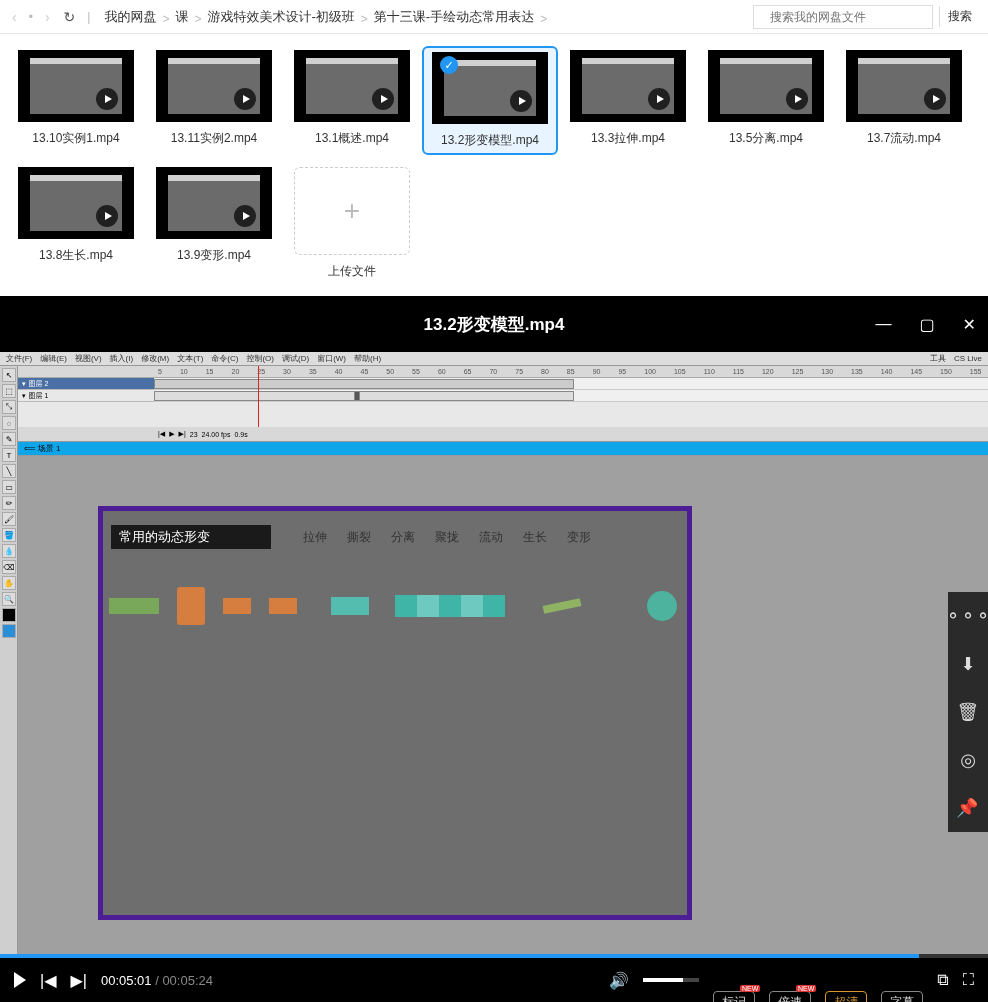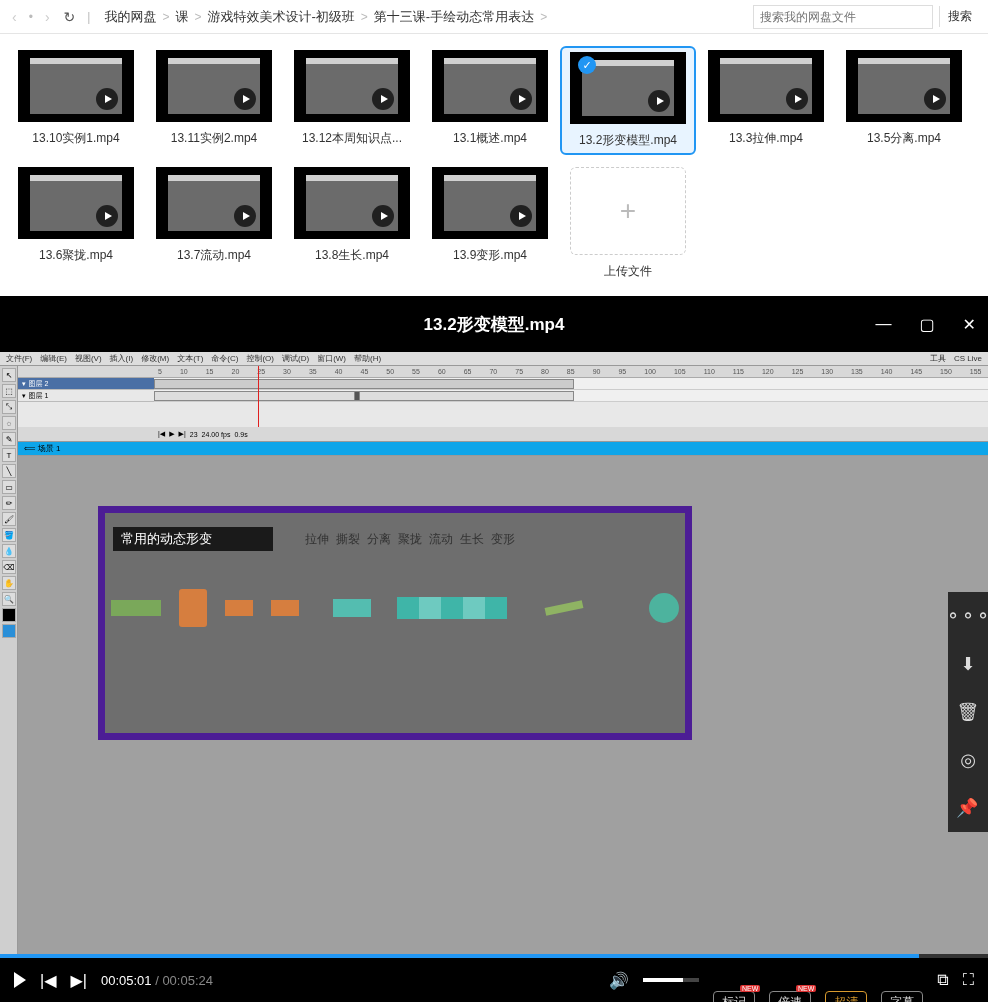--- a/index.html
+++ b/index.html
@@ -4,24 +4,24 @@
 <style>
 * { margin: 0; padding: 0; box-sizing: border-box; }
 body { font-family: "Microsoft YaHei", Arial, sans-serif; font-size: 12px; background: #fff; width: 988px; height: 1002px; overflow: hidden; position: relative; }
 
 
 .nav-bar { height: 34px; display: flex; align-items: center; padding: 0 8px; border-bottom: 1px solid #e5e5e5; gap: 6px; }
 .nav-arrow { color: #888; font-size: 14px; cursor: pointer; padding: 2px 4px; }
 .nav-arrow.dis { color: #ccc; }
 .nav-refresh { color: #555; font-size: 14px; cursor: pointer; padding: 2px 4px; }
 .nav-sep { color: #bbb; margin: 0 2px; }
-.breadcrumb { display: flex; align-items: center; gap: 6px; flex: 1; padding-left: 6px; }
+.breadcrumb { display: flex; align-items: flex-end; gap: 6px; flex: 1; padding-left: 6px; }
 .crumb { color: #333; cursor: pointer; font-size: 13px; }
 .crumb-sep { color: #bbb; }
-.search-box { width: 180px; height: 24px; border: 1px solid #ddd; padding: 0 6px; font-size: 12px; color: #999; }
+.search-box { width: 180px; height: 24px; border: 1px solid #ddd; padding: 0 16px; font-size: 12px; color: #999; }
 .search-btn { padding: 2px 8px; color: #333; border-left: 1px solid #ddd; font-size: 12px; }
 
 
 .file-grid { padding: 12px 8px; display: grid; grid-template-columns: repeat(7, 136px); gap: 8px 2px; }
 .file-item { display: flex; flex-direction: column; align-items: center; cursor: pointer; padding: 4px; border-radius: 6px; }
 .file-item.selected { background: #e8f4ff; border: 2px solid #2196f3; }
 .thumb { width: 116px; height: 72px; background: #6b6b6b; position: relative; border: 8px solid #000; border-left-width: 12px; border-right-width: 12px; display: flex; align-items: center; justify-content: center; }
 .thumb-inner { position: absolute; inset: 0; background: #6b6b6b; }
 .thumb-topbar { position: absolute; top: 0; left: 0; right: 0; height: 6px; background: #d0d0d0; }
 .play-badge { position: absolute; bottom: 4px; right: 4px; width: 22px; height: 22px; background: rgba(0,0,0,0.7); border-radius: 50%; display: flex; align-items: center; justify-content: center; }
@@ -52,23 +52,23 @@
 .timeline-layers { position: absolute; top: 12px; left: 0; width: 136px; }
 .timeline-layer { height: 12px; border-bottom: 1px solid #bbb; display: flex; align-items: center; padding: 0 4px; font-size: 7px; gap: 3px; }
 .timeline-layer.sel { background: #4a6fa5; color: #fff; }
 .timeline-track { position: absolute; top: 12px; left: 136px; right: 0; height: 48px; }
 .track-row { height: 12px; border-bottom: 1px solid #ccc; position: relative; background: #f0f0f0; }
 .frame-span { position: absolute; top: 1px; height: 10px; background: #ddd; border: 1px solid #888; }
 .playhead { position: absolute; top: 0; bottom: 6px; width: 1px; background: #e02020; left: 240px; }
 .timeline-bottom { position: absolute; bottom: 0; left: 0; right: 0; height: 14px; background: #d8d8d8; display: flex; align-items: center; padding: 0 140px; gap: 4px; font-size: 7px; }
 .tabs-row { height: 14px; background: #d0d0d0; border-bottom: 1px solid #999; display: flex; align-items: center; padding: 0 6px; font-size: 8px; gap: 10px; }
 .canvas-area { flex: 1; background: #a0a0a0; position: relative; padding: 16px; }
-.stage { position: absolute; left: 80px; top: 50px; width: 594px; height: 234px; background: #6e6e6e; border: 7px solid #4c1d95; }
+.stage { position: absolute; left: 80px; top: 50px; width: 594px; height: 414px; background: #6e6e6e; border: 5px solid #4c1d95; }
 .stage-title-band { position: absolute; top: 14px; left: 8px; width: 160px; height: 24px; background: #1a1a1a; color: #fff; font-size: 13px; display: flex; align-items: center; padding-left: 8px; font-family: KaiTi, serif; }
-.stage-labels { position: absolute; top: 18px; left: 200px; display: flex; gap: 7px; color: #333; font-size: 12px; font-family: KaiTi, serif; justify-content: flex-end; }
+.stage-labels { position: absolute; top: 18px; left: 200px; display: flex; gap: 20px; color: #333; font-size: 12px; font-family: KaiTi, serif; justify-content: flex-end; }
 .stage-shapes { position: absolute; top: 76px; left: 6px; right: 6px; display: flex; align-items: center; gap: 18px; }
 .sh { display: inline-block; }
 .sh1 { width: 50px; height: 16px; background: #7aa85a; }
 .sh1b { width: 28px; height: 38px; background: #d67e3f; border-radius: 3px; }
 .sh2 { width: 28px; height: 16px; background: #d67e3f; }
 .sh3 { width: 38px; height: 18px; background: #54bdb0; }
 .sh4 { display: flex; }
 .sh4 div { width: 22px; height: 22px; }
 .sh5 { width: 38px; height: 8px; background: #8fb363; transform: rotate(-12deg); }
 .sh6 { width: 30px; height: 30px; background: #4db39e; border-radius: 50%; }
@@ -137,29 +137,20 @@
       </div>
       <div class="file-name">13.11实例2.mp4</div>
     </div>
     <div class="file-item">
       <div class="thumb">
         <div class="thumb-inner">
           <div class="thumb-topbar"></div>
         </div>
         <div class="play-badge"></div>
       </div>
-      <div class="file-name">13.12本周知识点...</div>
-    </div>
-    <div class="file-item">
-      <div class="thumb">
-        <div class="thumb-inner">
-          <div class="thumb-topbar"></div>
-        </div>
-        <div class="play-badge"></div>
-      </div>
       <div class="file-name">13.1概述.mp4</div>
     </div>
     <div class="file-item selected">
       <div class="thumb">
         <div class="check-badge">✓</div>
         <div class="thumb-inner">
           <div class="thumb-topbar"></div>
         </div>
         <div class="play-badge"></div>
       </div>
@@ -175,29 +166,20 @@
       <div class="file-name">13.3拉伸.mp4</div>
     </div>
     <div class="file-item">
       <div class="thumb">
         <div class="thumb-inner">
           <div class="thumb-topbar"></div>
         </div>
         <div class="play-badge"></div>
       </div>
       <div class="file-name">13.5分离.mp4</div>
-    </div>
-    <div class="file-item">
-      <div class="thumb">
-        <div class="thumb-inner">
-          <div class="thumb-topbar"></div>
-        </div>
-        <div class="play-badge"></div>
-      </div>
-      <div class="file-name">13.6聚拢.mp4</div>
     </div>
     <div class="file-item">
       <div class="thumb">
         <div class="thumb-inner">
           <div class="thumb-topbar"></div>
         </div>
         <div class="play-badge"></div>
       </div>
       <div class="file-name">13.7流动.mp4</div>
     </div>

